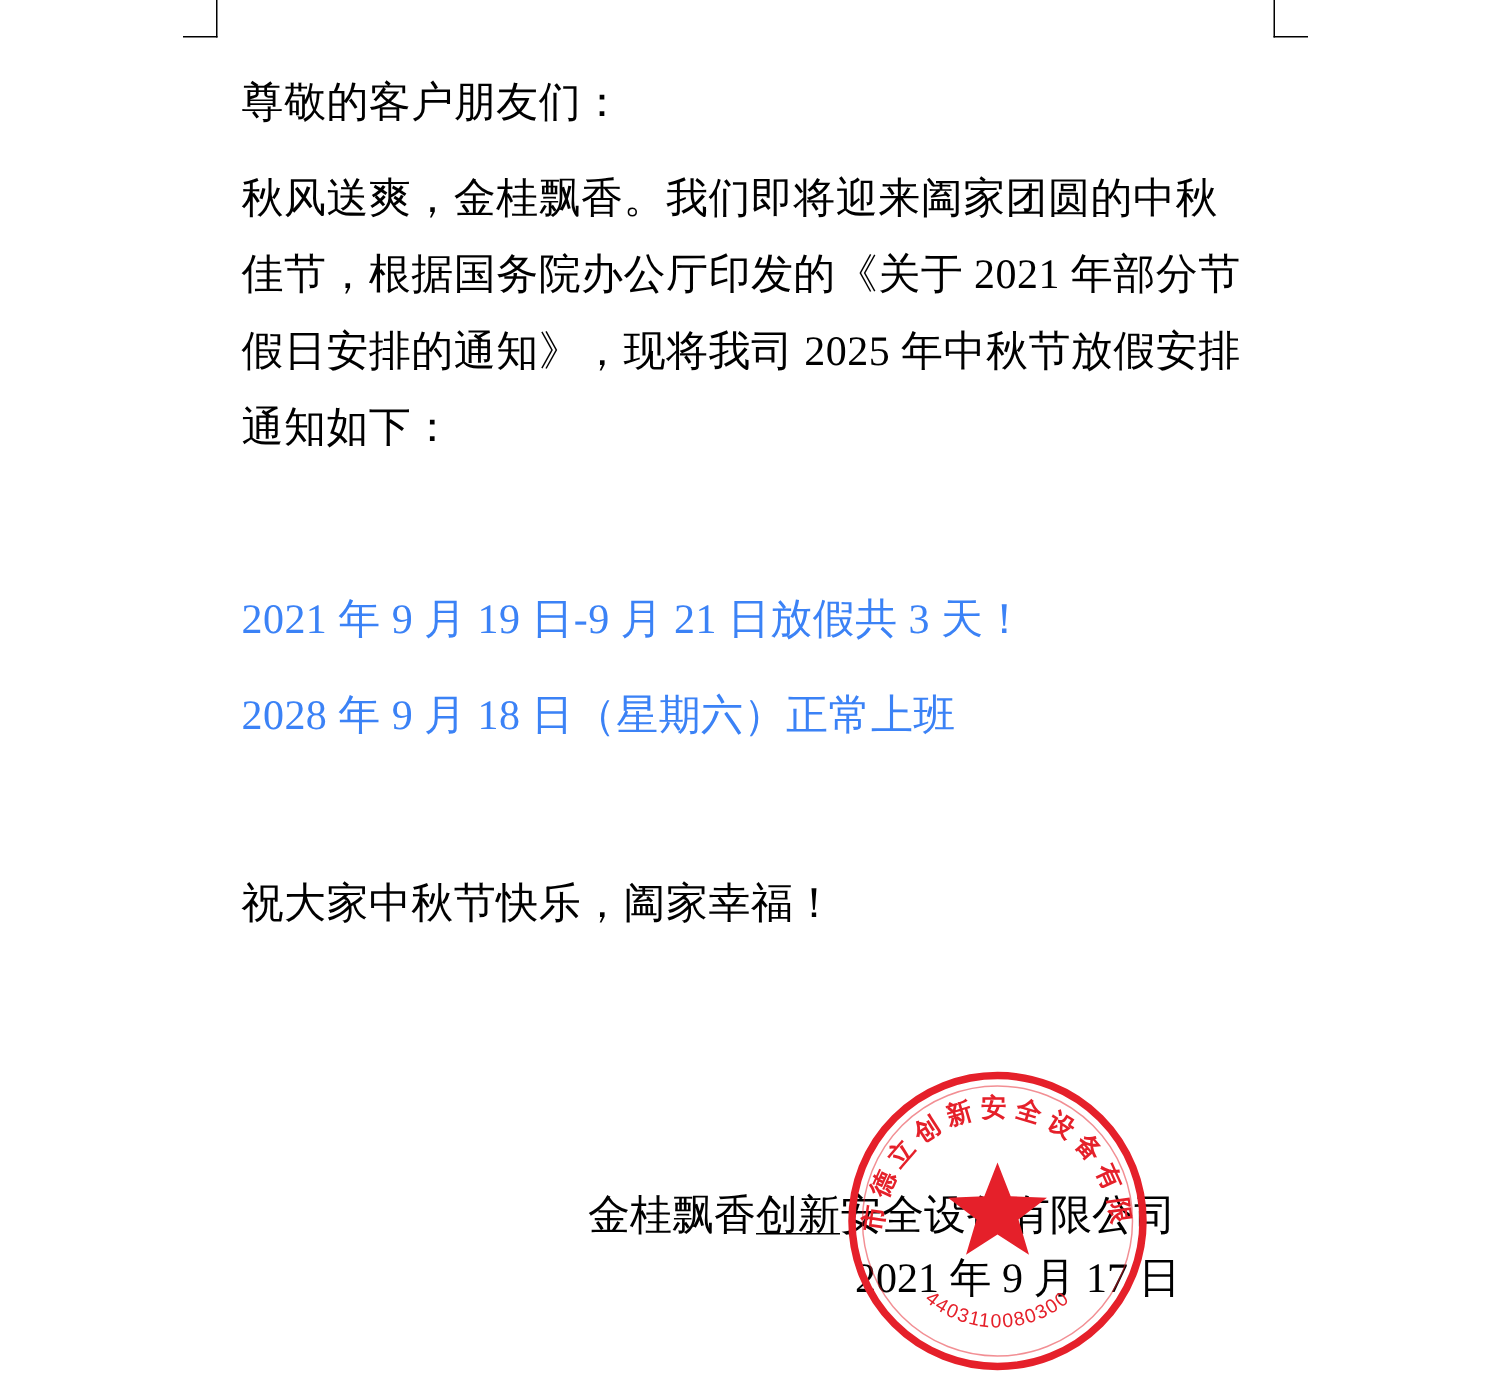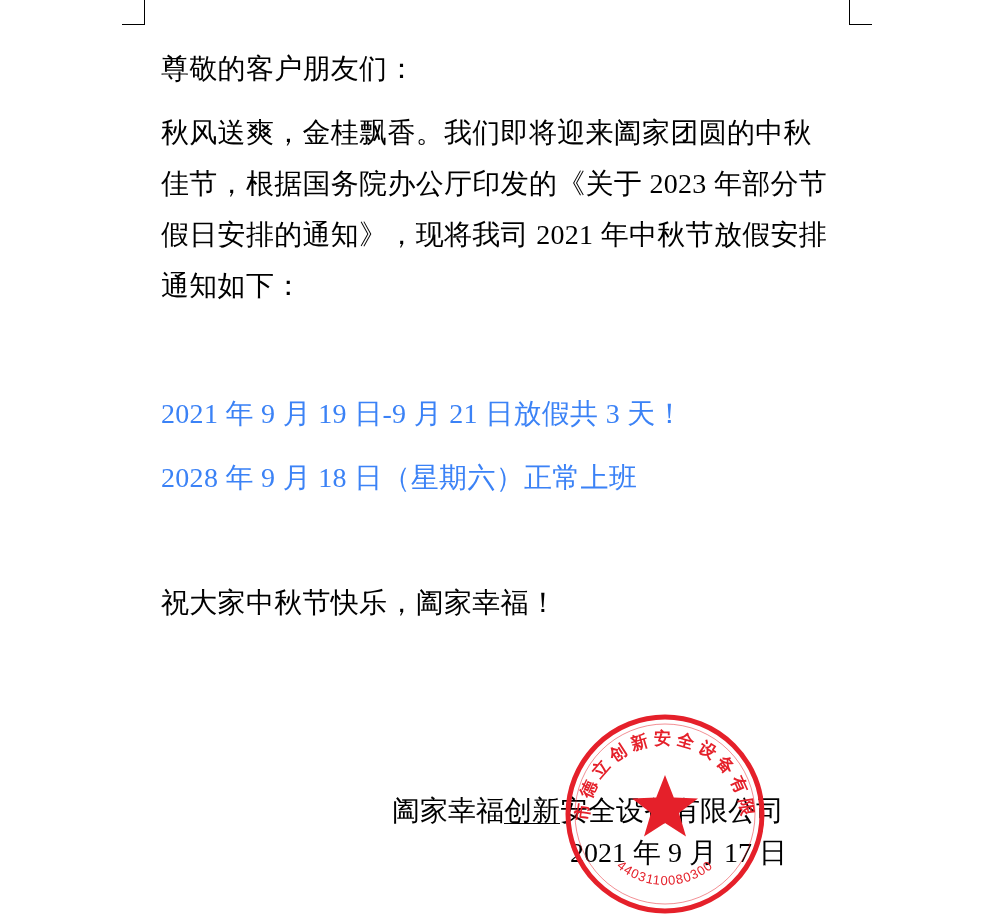--- a/index.html
+++ b/index.html
@@ -114,30 +114,30 @@
   }
 </style>
 </head>
 <body>
 
 <div class="crop-mark crop-tl"></div>
 <div class="crop-mark crop-tr"></div>
 
 <div class="doc-body">
   <p class="para">尊敬的客户朋友们：</p>
-  <p class="para">秋风送爽，金桂飘香。我们即将迎来阖家团圆的中秋佳节，根据国务院办公厅印发的《关于 2023 年部分节假日安排的通知》，现将我司 2021 年中秋节放假安排通知如下：</p>
+  <p class="para">秋风送爽，金桂飘香。我们即将迎来阖家团圆的中秋佳节，根据国务院办公厅印发的《关于 2021 年部分节假日安排的通知》，现将我司 2025 年中秋节放假安排通知如下：</p>
   <div class="spacer-line"></div>
   <p class="para red">2021 年 9 月 19 日-9 月 21 日放假共 3 天！</p>
   <p class="para red">2028 年 9 月 18 日（星期六）正常上班</p>
   <div class="spacer-half"></div>
   <p class="para">祝大家中秋节快乐，阖家幸福！</p>
 </div>
 
 <div class="signature-block">
-  <div class="sig-line sig-company"><span>阖家幸福</span><span class="sig-underline-part">创新</span><span>安全设备有限公司</span></div>
+  <div class="sig-line sig-company"><span>金桂飘香</span><span class="sig-underline-part">创新</span><span>安全设备有限公司</span></div>
   <div class="sig-line sig-date">2021 年 9 月 17 日</div>
 </div>
 
 <div class="stamp">
   <svg width="210" height="210" viewBox="0 0 210 210" xmlns="http://www.w3.org/2000/svg">
     <circle cx="105" cy="105" r="97" fill="none" stroke="#e5202a" stroke-width="5"></circle>
     <circle cx="105" cy="105" r="90" fill="none" stroke="#e5202a" stroke-width="1" opacity="0.5"></circle>
     <path id="stamp-top-path" d="M 28 112 A 77 77 0 0 1 182 112" fill="none"></path>
     <text class="stamp-char">
       <textPath href="#stamp-top-path" startOffset="50%" text-anchor="middle" letter-spacing="5">深圳市德立创新安全设备有限公司</textPath>

